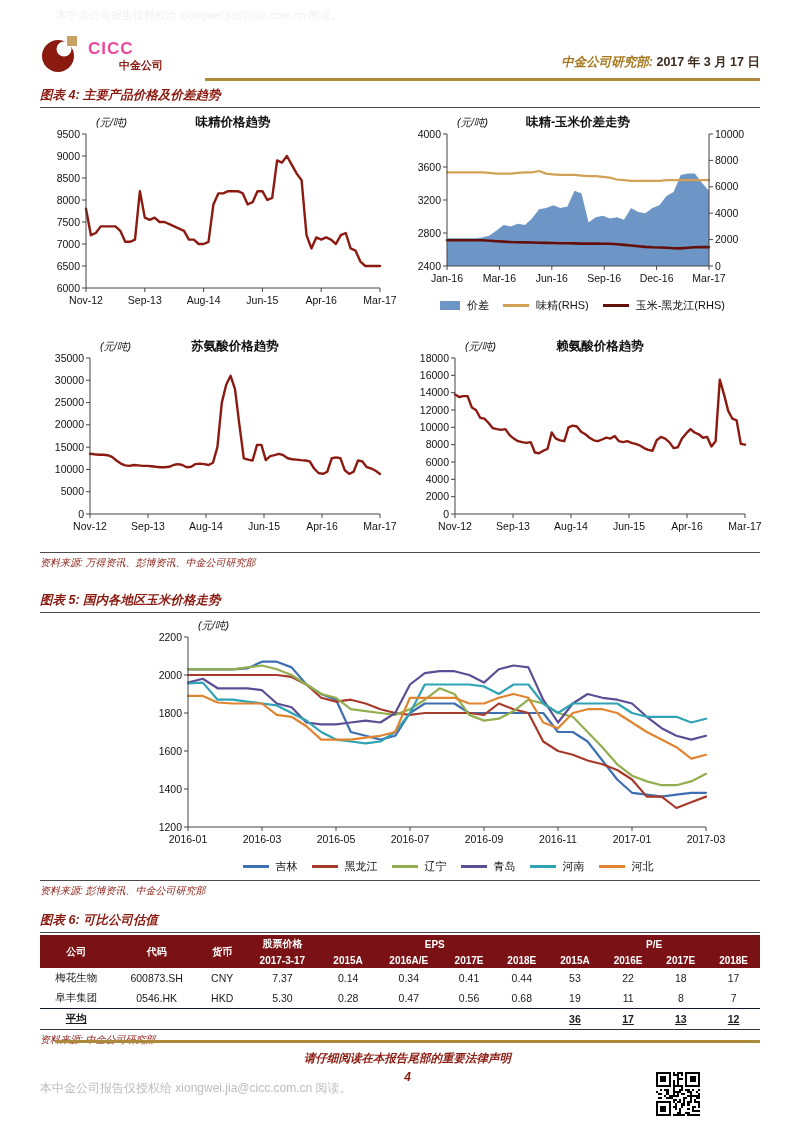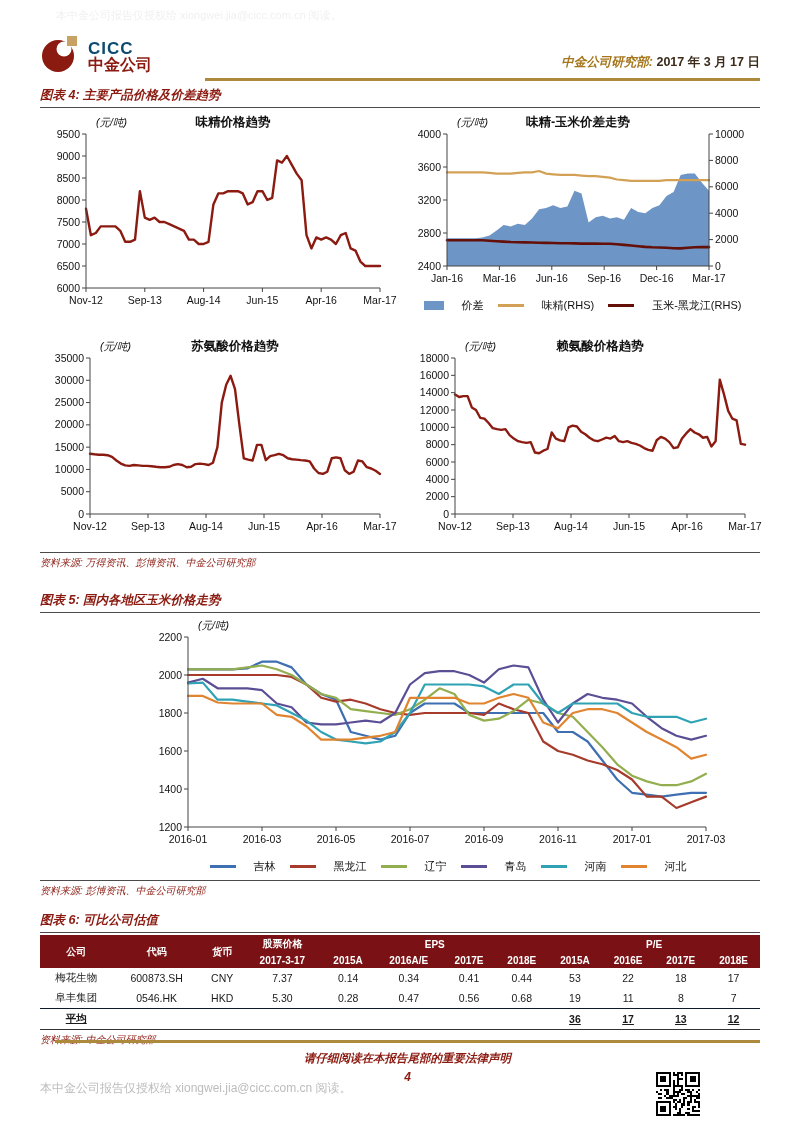--- a/index.html
+++ b/index.html
@@ -3,35 +3,35 @@
 <meta charset="utf-8">
 <style>
   html,body{margin:0;padding:0;background:#e8e8e8;}
   .page{position:relative;width:800px;height:1131px;margin:0 auto;background:#fff;
         font-family:"Liberation Sans","DejaVu Sans",sans-serif;color:#111;overflow:hidden;}
   .content{padding:0 40px;}
   
   .wm-top{position:absolute;top:8px;left:56px;font-size:11px;color:#9a9a9a;opacity:.15;}
   .header{position:relative;padding-top:36px;}
   .logo-row{display:flex;align-items:center;gap:8px;height:40px;}
-  .logo-text .en{font-size:17px;font-weight:bold;color:#0c4a6e;letter-spacing:1px;line-height:17px;}
-  .logo-text .cn{font-size:16px;font-weight:bold;color:#8B1A10;line-height:16px;}
+  .logo-text .en{font-size:17px;font-weight:bold;color:#ec4899;letter-spacing:1px;line-height:17px;}
+  .logo-text .cn{font-size:11px;font-weight:bold;color:#8B1A10;line-height:16px;margin-left:31px;}
   .hdr-right{position:absolute;right:0;bottom:10px;font-size:12.5px;}
   .hdr-dept{color:#A5761B;font-weight:bold;font-style:italic;}
   .hdr-date{color:#3b2a1a;font-weight:bold;}
   .hdr-rule{height:3px;background:#AD8A3B;margin-left:165px;margin-top:2px;}
   
   .fig-caption{margin-top:6px;font-size:12.5px;font-weight:bold;font-style:italic;color:#8B1A10;}
   .rule{height:1px;background:#4a4a4a;margin-top:3px;}
   .source{font-size:10px;font-style:italic;color:#8B1A10;margin-top:3px;}
   
   .charts-grid{display:grid;grid-template-columns:355px 355px;justify-content:space-between;row-gap:20px;margin-top:6px;}
   .chart-block{display:flex;flex-direction:column;}
   .legend{display:flex;justify-content:center;align-items:center;gap:14px;font-size:11px;margin-top:2px;color:#111;}
-  .lg-item{display:inline-flex;align-items:center;gap:18px;}
+  .lg-item{display:inline-flex;align-items:center;gap:7px;}
   .sw-line{display:inline-block;width:26px;height:3px;}
   .sw-area{display:inline-block;width:20px;height:9px;}
   .corn-wrap{margin-left:96px;margin-top:4px;}
   
   .valtable{width:100%;border-collapse:collapse;margin-top:2px;}
   .valtable th{background:#7A1114;color:#fff;font-size:10px;font-weight:bold;padding:2px 3px;text-align:center;}
   .valtable td{font-size:10.5px;color:#1a1a1a;padding:3px 3px;text-align:center;}
   .valtable tbody tr:nth-child(2) td{border-bottom:1px solid #0f172a;}
   .valtable tr.avg td{font-weight:bold;border-bottom:1.5px solid #333;text-decoration:underline;}
   

